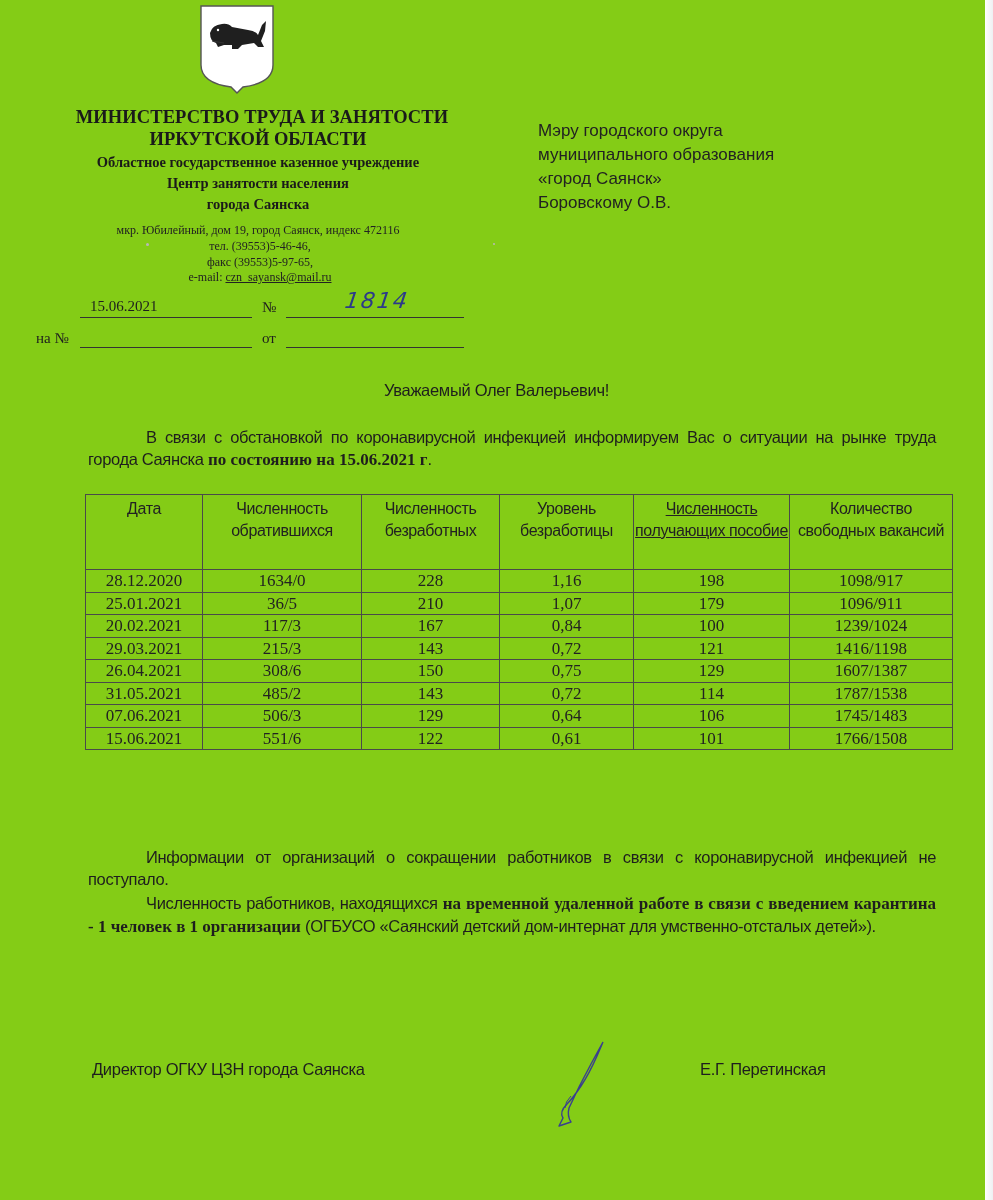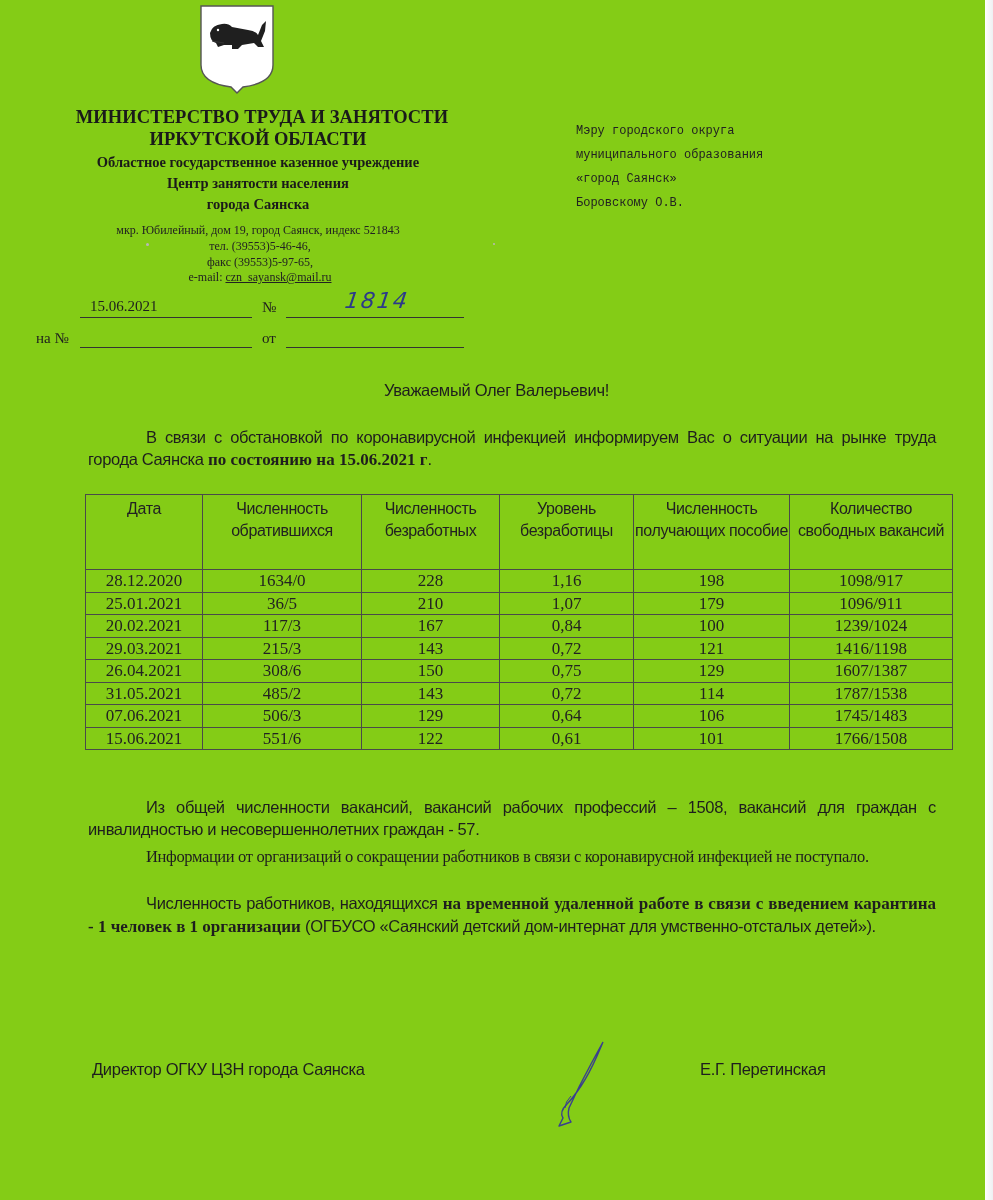--- a/index.html
+++ b/index.html
@@ -25,35 +25,35 @@
   .addr-4 { top: 269px; left: 50px; }
   .email { text-decoration: underline; }
 
   
   .reg-line { position: absolute; height: 0; border-bottom: 1px solid #333; }
   .reg-date { position: absolute; left: 90px; top: 298px; font-family: "Liberation Serif", serif; font-size: 15px; }
   .reg-lbl { position: absolute; font-family: "Liberation Serif", serif; font-size: 15px; }
   .handnum { position: absolute; left: 345px; top: 288px; font-family: "DejaVu Sans", sans-serif; font-style: italic; font-size: 22px; color: #2c3a8a; letter-spacing: 2px; transform: skewX(-8deg); }
 
   
-  .to { position: absolute; left: 576px; font-family: Liberation Mono, monospace; font-size: 12px; color: #222; line-height: 22px; }
+  .to { position: absolute; left: 538px; font-family: Liberation Sans, sans-serif; font-size: 17px; color: #222; line-height: 22px; }
 
   
   .greeting { position: absolute; left: 0; width: 993px; top: 381px; text-align: center; font-family: "Liberation Sans", sans-serif; font-size: 16.5px; letter-spacing: -0.3px; color: #1e1e1e; }
   .para { position: absolute; left: 88px; width: 848px; font-family: "Liberation Sans", sans-serif; font-size: 16.5px; line-height: 22px; color: #1e1e1e; letter-spacing: -0.35px; }
   .para .ind { display: inline-block; width: 58px; }
   .just { text-align: justify; text-align-last: left; }
   b { font-family: Liberation Serif, serif; font-weight: bold; font-size: 17px; letter-spacing: 0; }
 
   
   .tbl { position: absolute; left: 85px; top: 494px; border-collapse: collapse; font-family: "Liberation Sans", sans-serif; font-size: 16px; letter-spacing: -0.4px; color: #222; }
   .tbl th, .tbl td { border: 1.5px solid #4a4a4a; padding: 0; text-align: center; font-weight: normal; }
   .tbl th { vertical-align: top; line-height: 22px; padding-top: 3px; height: 71px; }
   .tbl td { height: 21.5px; line-height: 21px; font-family: "Liberation Serif", serif; font-size: 17px; letter-spacing: 0; }
-  .c1 { width: 116px; } .c2 { width: 158px; margin-top: 32px; } .c3 { width: 137px; } .c4 { width: 133px; } .c5 { width: 155px; } .c6 { width: 162px; }
+  .c1 { width: 116px; } .c2 { width: 158px; margin-top: 32px; } .c3 { width: 137px; } .c4 { width: 133px; } .c5 { width: 155px; text-decoration: underline; } .c6 { width: 162px; }
 
   
   .sign-title { position: absolute; left: 92px; top: 1060px; font-family: "Liberation Sans", sans-serif; font-size: 16.5px; letter-spacing: -0.3px; }
   .sign-name { position: absolute; left: 700px; top: 1060px; font-family: "Liberation Sans", sans-serif; font-size: 16.5px; letter-spacing: -0.3px; }
   .signature { position: absolute; left: 545px; top: 1038px; width: 70px; height: 90px; }
   .speck { position: absolute; width: 3px; height: 3px; border-radius: 50%; background: #b8b8b8; }
 </style>
 </head>
 <body>
 
@@ -66,21 +66,21 @@
     <path d="M14,38 L26,40" stroke="#333" stroke-width="1"></path>
     <circle cx="20" cy="27" r="1.2" fill="#fff"></circle>
   </svg>
 
   <div class="hdr hdr-1">МИНИСТЕРСТВО ТРУДА И ЗАНЯТОСТИ</div>
   <div class="hdr hdr-3">Областное государственное казенное учреждение</div>
   <div class="hdr hdr-2">ИРКУТСКОЙ ОБЛАСТИ</div>
   <div class="hdr hdr-4">Центр занятости населения</div>
   <div class="hdr hdr-5">города Саянска</div>
 
-  <div class="addr addr-1">мкр. Юбилейный,  дом 19, город Саянск, индекс 521843</div>
+  <div class="addr addr-1">мкр. Юбилейный,  дом 19, город Саянск, индекс 472116</div>
   <div class="addr addr-2">тел. (39553)5-46-46,</div>
   <div class="addr addr-3">факс (39553)5-97-65,</div>
   <div class="addr addr-4"><span>e-mail: </span><span class="email">czn_sayansk@mail.ru</span></div>
 
   <div class="reg-date">15.06.2021</div>
   <div class="reg-line" style="left:80px; top:317px; width:172px;"></div>
   <div class="reg-lbl" style="left:262px; top:299px;">№</div>
   <div class="reg-line" style="left:286px; top:317px; width:178px;"></div>
   <div class="handnum">1814</div>
 
@@ -172,24 +172,21 @@
           <td>15.06.2021</td>
           <td>551/6</td>
           <td>122</td>
           <td>0,61</td>
           <td>101</td>
           <td>1766/1508</td>
         </tr>
       </tbody>
   </table>
 
-  <div class="para just" style="top:796px;">
-    <span class="ind"></span><span>Из общей численности вакансий, вакансий  рабочих профессий – 1508, вакансий для граждан с инвалидностью и  несовершеннолетних граждан - 57.</span>
-  </div>
-  <div class="para just" style="top:846px;font-family:Liberation Serif, serif;">
+  <div class="para just" style="top:846px;">
     <span class="ind"></span><span>Информации от организаций о сокращении работников в связи с коронавирусной инфекцией не поступало.</span>
   </div>
   <div class="para just" style="top:892px;">
     <span class="ind"></span><span>Численность работников, находящихся </span><b>на временной удаленной работе в связи с введением карантина - 1 человек в 1 организации</b><span> (ОГБУСО «Саянский детский дом-интернат для умственно-отсталых детей»).</span>
   </div>
 
   <div class="sign-title">Директор ОГКУ ЦЗН города Саянска</div>
   <svg class="signature" viewBox="0 0 70 90">
     <path d="M58,4 L52,18 Q44,36 36,48 Q28,60 22,66 Q14,74 18,80 L14,88 L26,84 Q22,78 24,70 Q34,48 46,26 L58,4" fill="none" stroke="#3a3f8f" stroke-width="1.4" stroke-linejoin="round"></path>
     <path d="M26,58 Q20,64 20,70" fill="none" stroke="#3a3f8f" stroke-width="1"></path>

